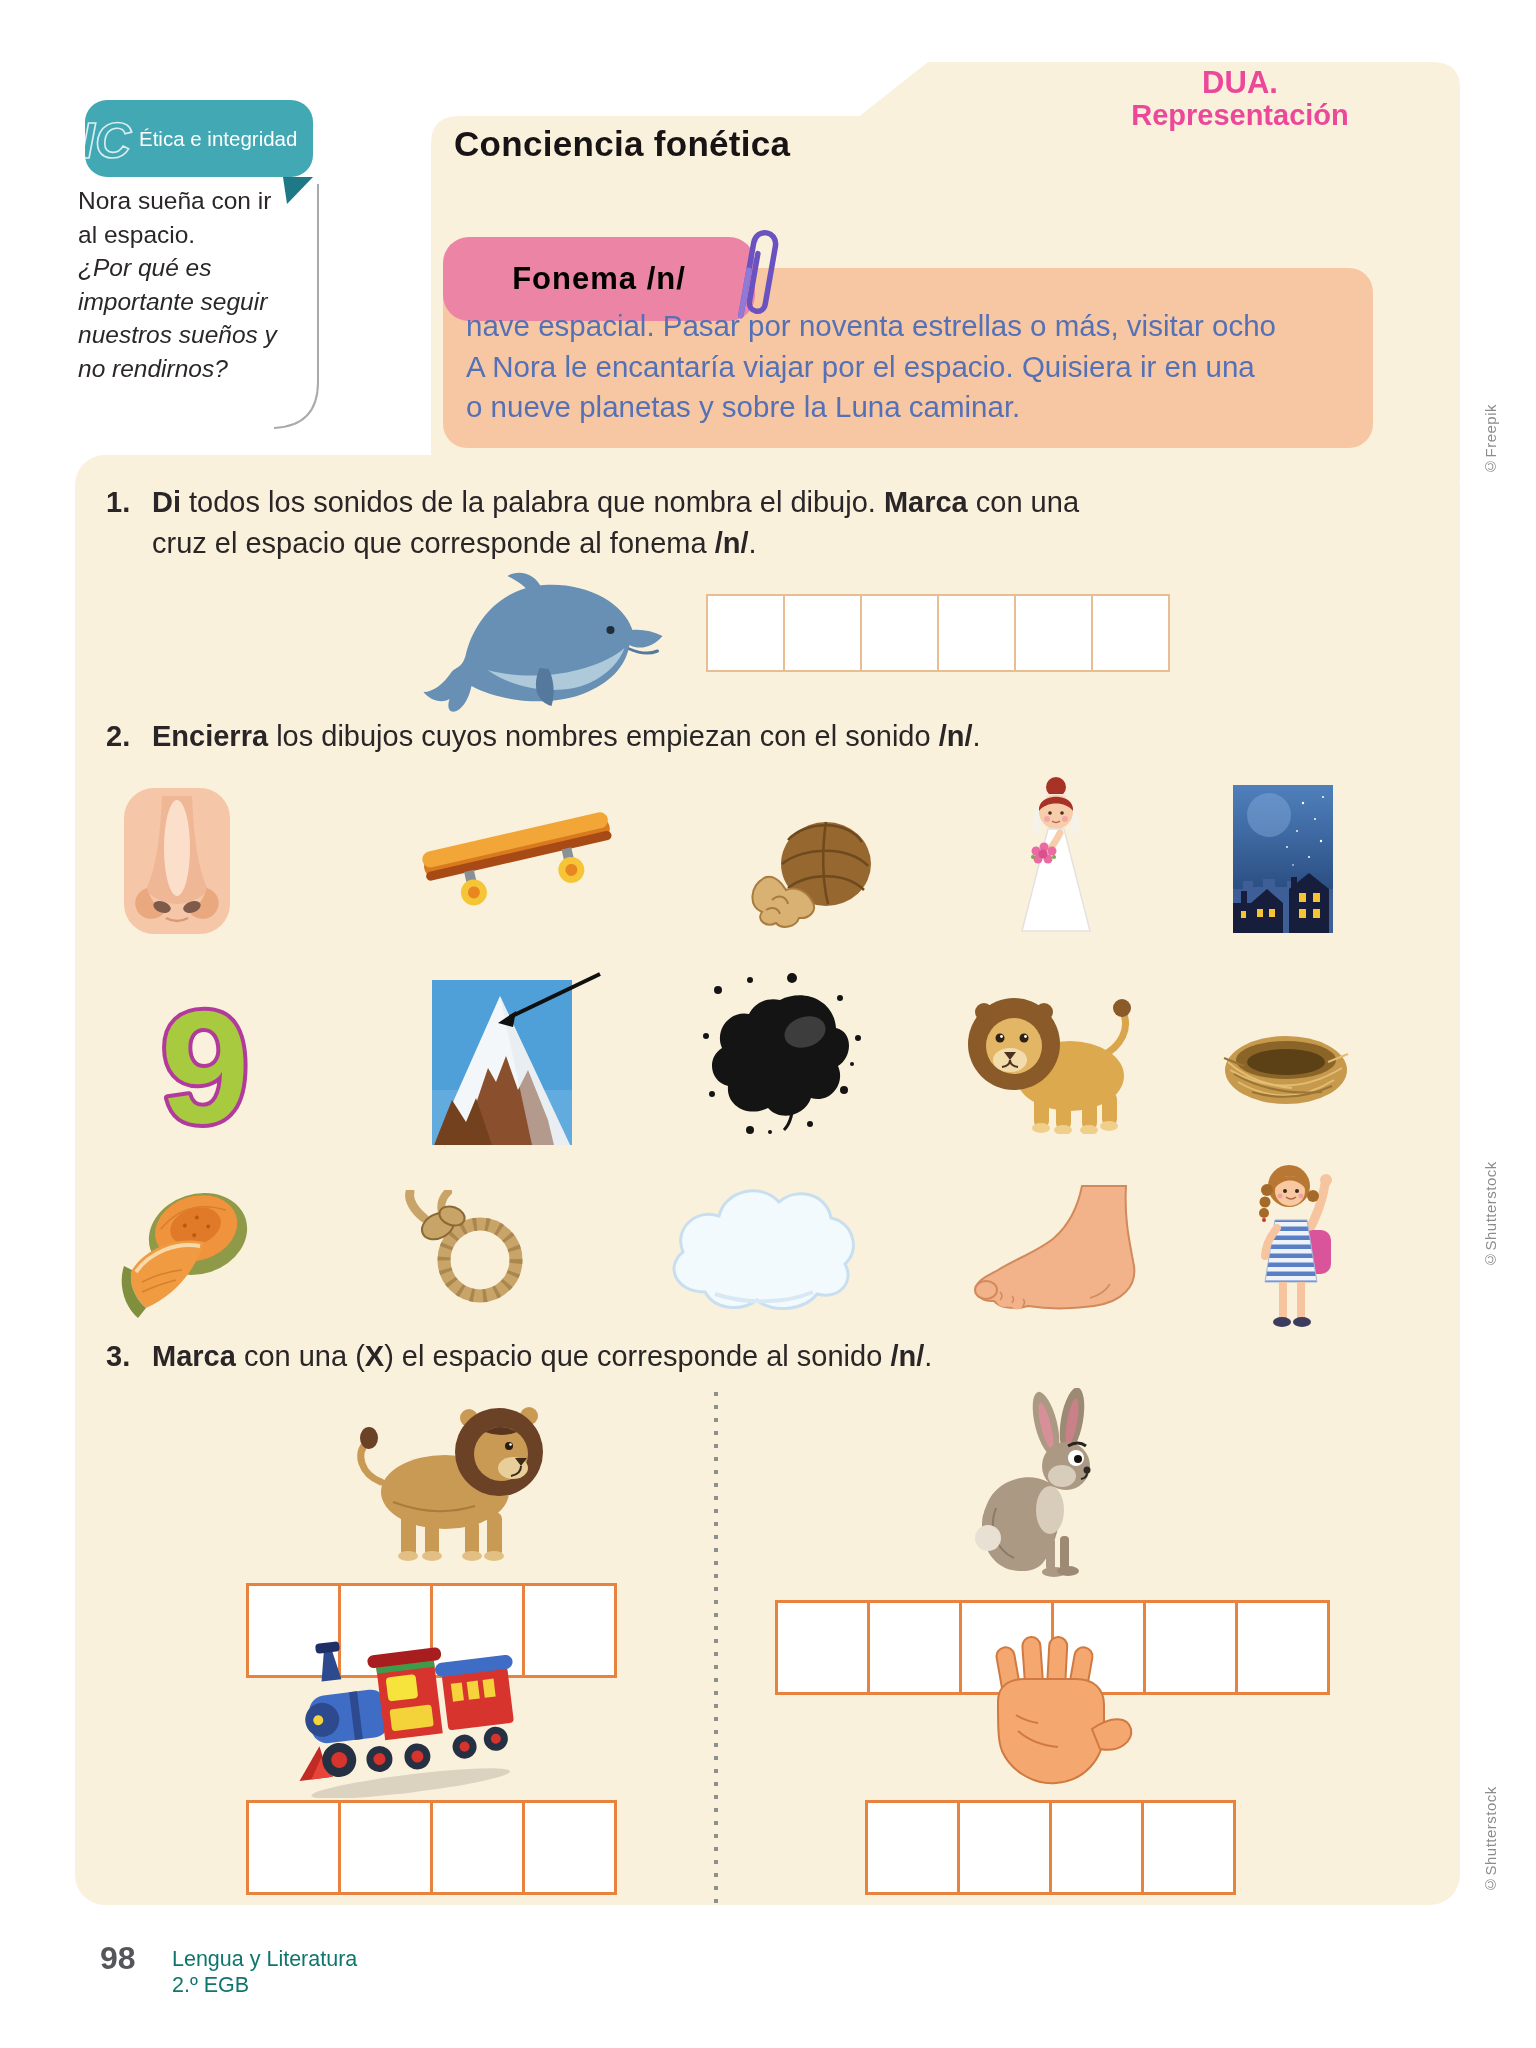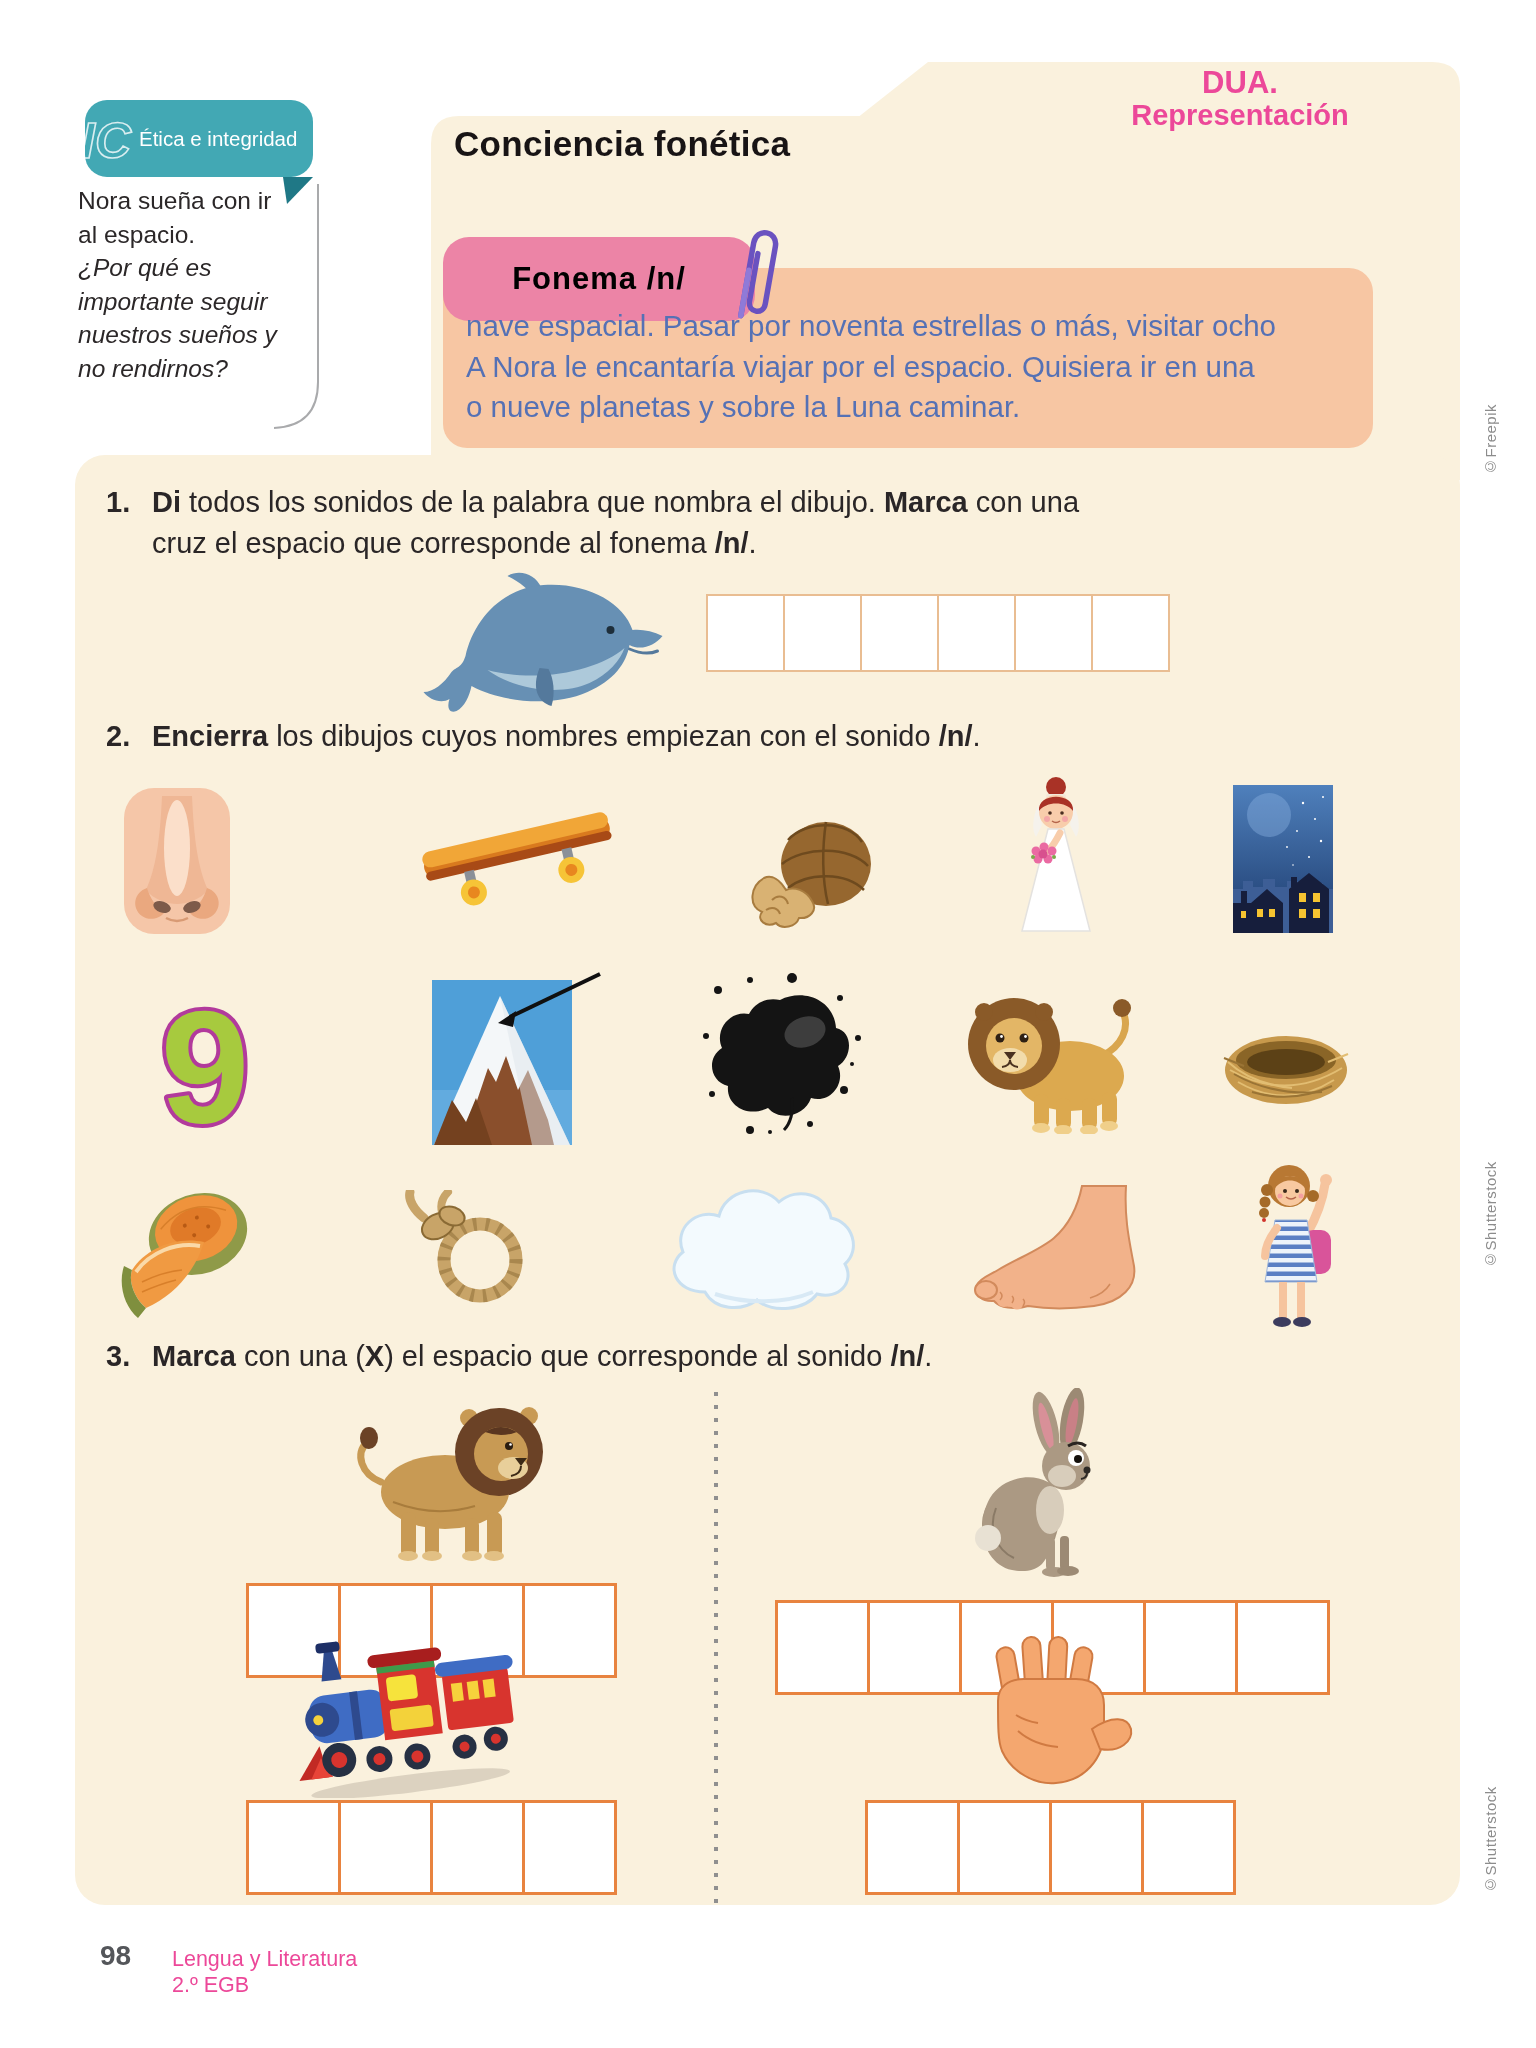--- a/index.html
+++ b/index.html
@@ -41,22 +41,22 @@
   .boxrow .pbox:first-child{margin-left:0;}
   .boxrow.strong .pbox{width:89px;height:89px;border:3px solid #e8833f;margin-left:-3px;}
   .boxrow.strong .pbox:first-child{margin-left:0;}
   
   .dotline{left:714px;top:1392px;width:4px;height:512px;
       background:repeating-linear-gradient(#8f8f8f 0 4px,transparent 4px 13px);}
   
   .vcredit{left:1482px;width:22px;color:#8c8c8c;font-size:15px;writing-mode:vertical-rl;
       transform:rotate(180deg);letter-spacing:.5px;}
   
-  .pagenum{left:100px;top:1940px;font-size:28px;font-weight:bold;color:#54565a;}
-  .footer-lines{left:172px;top:1946px;font-size:21.5px;line-height:26px;color:#ec4899;}
+  .pagenum{left:100px;top:1940px;font-size:32px;font-weight:bold;color:#54565a;}
+  .footer-lines{left:172px;top:1946px;font-size:21.5px;line-height:26px;color:#0f766e;}
 </style>
 </head>
 <body>
 
 <div class="page">
 
   <svg id="bg" width="1536" height="2048" viewBox="0 0 1536 2048">
     <path d="M928,62 L1432,62 Q1460,62 1460,88 L1460,122 L852,122 Z" fill="#faf1dd"></path>
     <path d="M459,116 Q431,116 431,144 L431,480 L1460,480 L1460,116 Z" fill="#faf1dd"></path>
     <rect x="75" y="455" width="1385" height="1450" rx="30" fill="#faf1dd"></rect>

